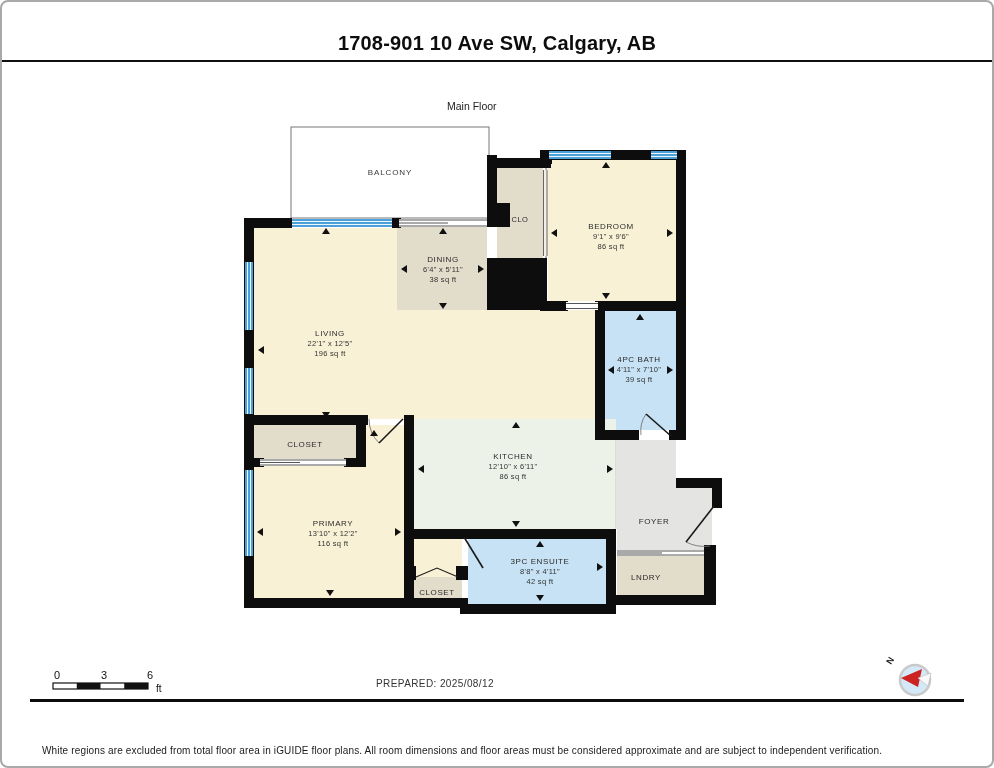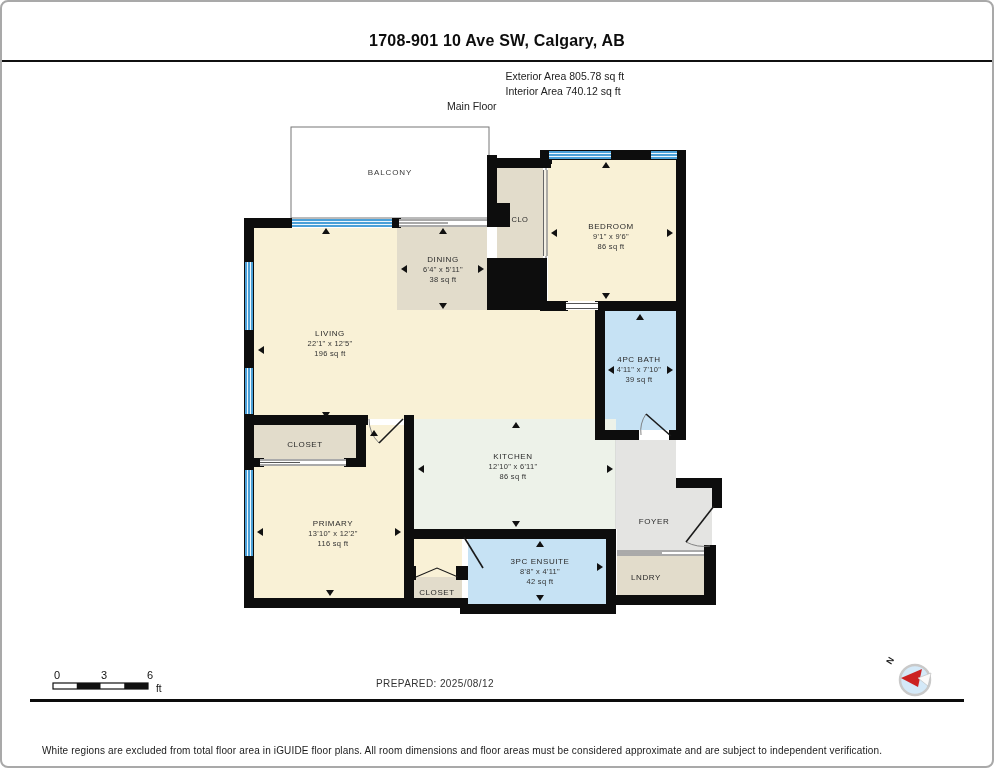--- a/index.html
+++ b/index.html
@@ -3,21 +3,21 @@
 <meta charset="utf-8">
 <style>
   html,body{margin:0;padding:0;}
   body{
     width:994px;height:768px;position:relative;background:#ffffff;
     font-family:"Liberation Sans", sans-serif;overflow:hidden;
   }
   .frame{position:absolute;inset:0;border:2px solid #a9a9a9;border-radius:8px;pointer-events:none;z-index:50;}
   .title{
     position:absolute;top:32px;left:0;width:994px;text-align:center;
-    font-size:16px;font-weight:bold;color:#0d0d0d;letter-spacing:.2px;
+    font-size:20px;font-weight:bold;color:#0d0d0d;letter-spacing:.2px;
   }
   .header-rule{position:absolute;top:60px;left:0;width:994px;height:2px;background:#101010;}
   .floor-summary{
     position:absolute;top:69px;left:447px;display:flex;gap:9px;align-items:flex-start;
     font-size:10.5px;color:#222;
   }
   .floor-summary .floor-label{font-weight:normal;margin-top:31px;}
   .floor-summary .areas div{line-height:15px;}
   svg.plan{position:absolute;left:0;top:0;}
   .room-name{font-size:8px;fill:#2a2a2a;letter-spacing:.6px;text-anchor:middle;}
@@ -39,24 +39,20 @@
 </head>
 <body>
 
 <div class="frame"></div>
 
 <div class="title">1708-901 10 Ave SW, Calgary, AB</div>
 <div class="header-rule"></div>
 
 <div class="floor-summary">
   <div class="floor-label">Main Floor</div>
-  <div class="areas">
-    <div>Exterior Area 805.78 sq ft</div>
-    <div>Interior Area 740.12 sq ft</div>
-  </div>
 </div>
 
 <svg class="plan" width="994" height="768" viewBox="0 0 994 768">
 
   <rect x="291" y="127" width="198" height="91" fill="#ffffff" stroke="#777" stroke-width="1"></rect>
 
   <g>
     <path d="M254,228 L397,228 L397,310 L595,310 L595,419 L254,419 Z" fill="#f9f1d6"></path>
     <rect x="397" y="219" width="90" height="91" fill="#e2dccb"></rect>
     <rect x="497" y="168" width="46" height="90" fill="#e2dccb"></rect>

